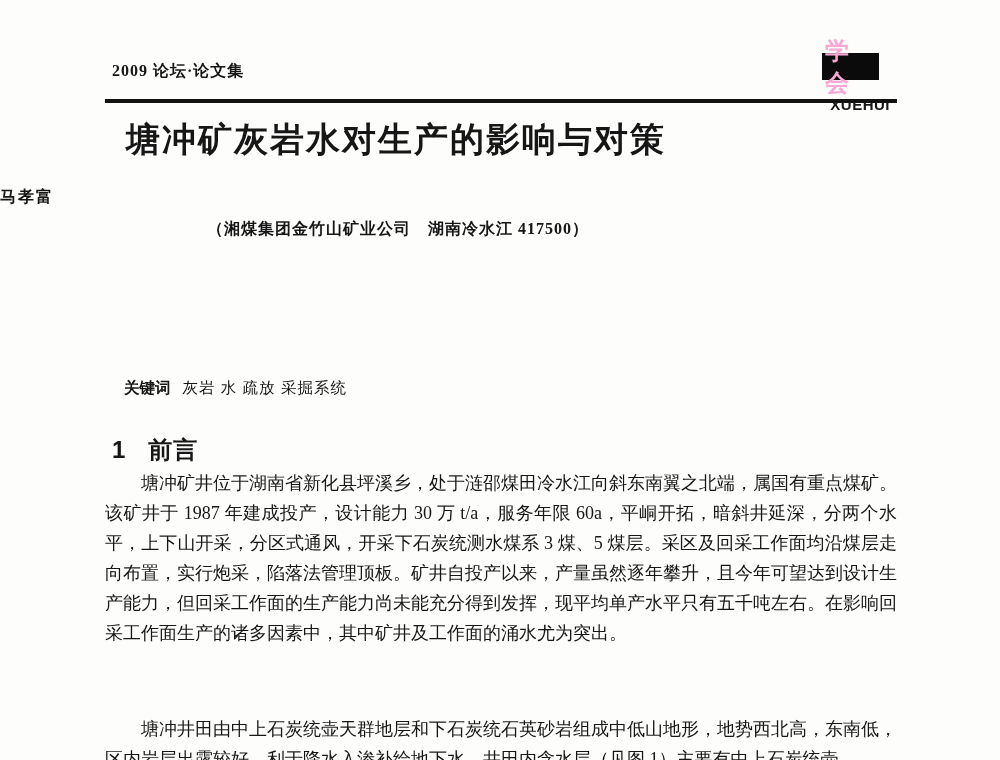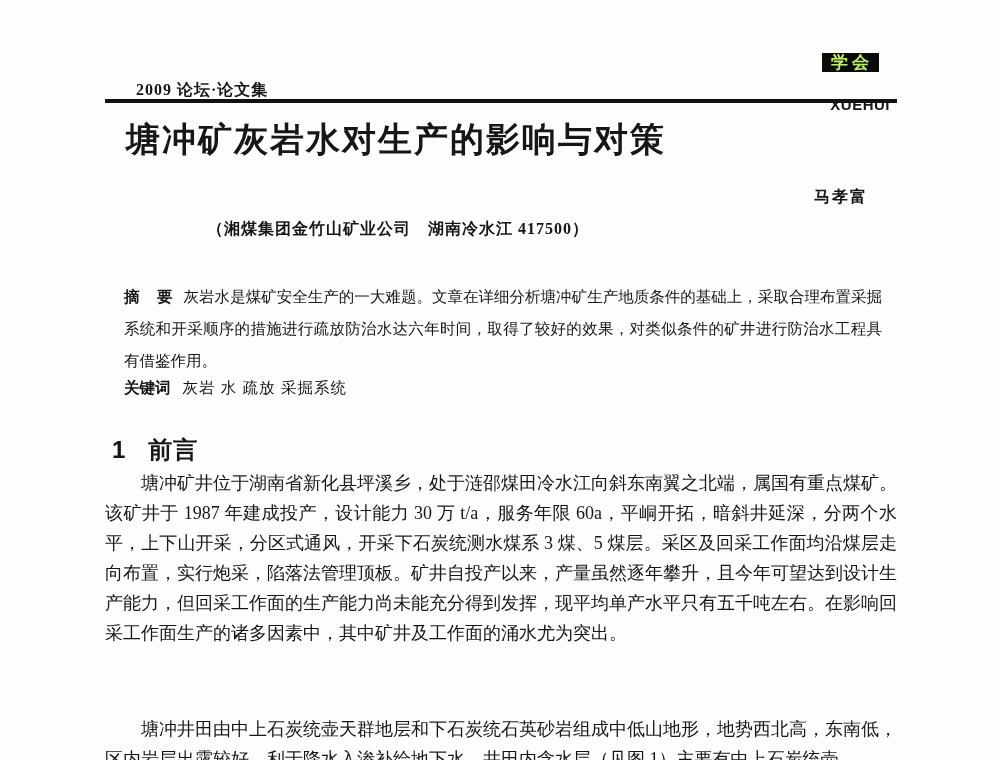--- a/index.html
+++ b/index.html
@@ -11,49 +11,48 @@
     background: #fdfdfc;
     overflow: hidden;
     color: #161616;
     font-family: "Liberation Serif", serif;
   }
 
   
   .header-collection {
     position: absolute;
     left: 112px;
-    top: 80px;
+    top: 61px;
     font-size: 16px;
     font-weight: 600;
     letter-spacing: 1px;
     white-space: nowrap;
-    margin-left: 24px;
   }
   .header-rule {
     position: absolute;
     left: 105px;
     top: 99px;
     width: 792px;
     height: 4px;
     background: #121212;
   }
   .logo-box {
     position: absolute;
     left: 822px;
     top: 53px;
     width: 57px;
-    height: 19px;
+    height: 27px;
     background: #0b0b0b;
-    color: #bef264;
+    color: #f9a8d4;
     display: flex;
     align-items: center;
     justify-content: center;
     font-family: "Liberation Sans", sans-serif;
     font-weight: bold;
-    font-size: 17px;
+    font-size: 24px;
     letter-spacing: 4px;
     padding-left: 3px;
     box-sizing: border-box;
   }
   .logo-sub {
     position: absolute;
     left: 810px;
     top: 96px;
     width: 80px;
     text-align: right;
@@ -71,24 +70,24 @@
     width: 792px;
     text-align: center;
     font-family: "Liberation Sans", sans-serif;
     font-weight: bold;
     font-size: 34px;
     letter-spacing: 2px;
     white-space: nowrap;
   }
   .author-name {
     position: absolute;
-    left: 12px;
+    left: 0;
     top: 187px;
     width: 856px;
-    text-align: right;
+    text-align: left;
     font-size: 16px;
     font-weight: 600;
     letter-spacing: 2px;
   }
   .author-affiliation {
     position: absolute;
     left: 0;
     top: 219px;
     width: 796px;
     text-align: center;
@@ -170,23 +169,20 @@
   <div class="logo-sub">XUEHUI</div>
 
   <div class="header-rule"></div>
 
   <div class="paper-title">塘冲矿灰岩水对生产的影响与对策</div>
 
   <div class="author-name">马孝富</div>
 
   <div class="author-affiliation">（湘煤集团金竹山矿业公司　湖南冷水江 417500）</div>
 
-  <div class="abstract-block">
-    <span class="abstract-label">摘　要</span><span>灰岩水是煤矿安全生产的一大难题。文章在详细分析塘冲矿生产地质条件的基础上，采取合理布置采掘系统和开采顺序的措施进行疏放防治水达六年时间，取得了较好的效果，对类似条件的矿井进行防治水工程具有借鉴作用。</span>
-  </div>
 
   <div class="keywords-block">
     <span class="keywords-label">关键词</span><span class="keywords-text">灰岩 水 疏放 采掘系统</span>
   </div>
 
   <div class="section-heading sec1-heading">
     <span class="sec-num">1</span><span>前言</span>
   </div>
   <div class="body-para sec1-para">塘冲矿井位于湖南省新化县坪溪乡，处于涟邵煤田冷水江向斜东南翼之北端，属国有重点煤矿。该矿井于 1987 年建成投产，设计能力 30 万 t/a，服务年限 60a，平峒开拓，暗斜井延深，分两个水平，上下山开采，分区式通风，开采下石炭统测水煤系 3 煤、5 煤层。采区及回采工作面均沿煤层走向布置，实行炮采，陷落法管理顶板。矿井自投产以来，产量虽然逐年攀升，且今年可望达到设计生产能力，但回采工作面的生产能力尚未能充分得到发挥，现平均单产水平只有五千吨左右。在影响回采工作面生产的诸多因素中，其中矿井及工作面的涌水尤为突出。</div>
 

